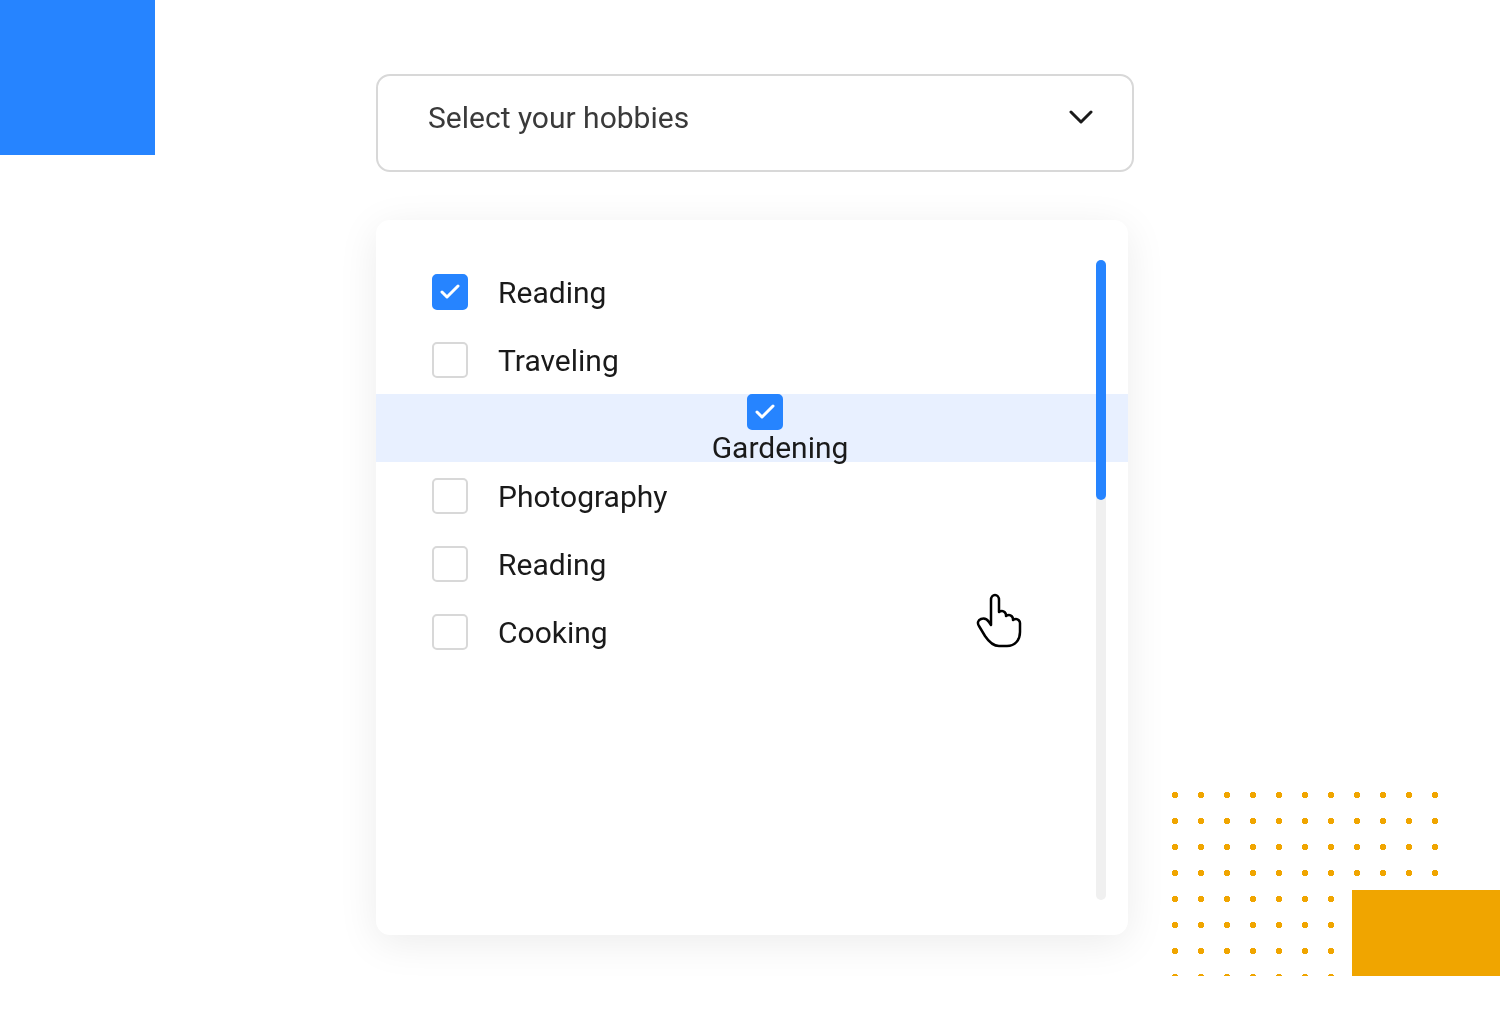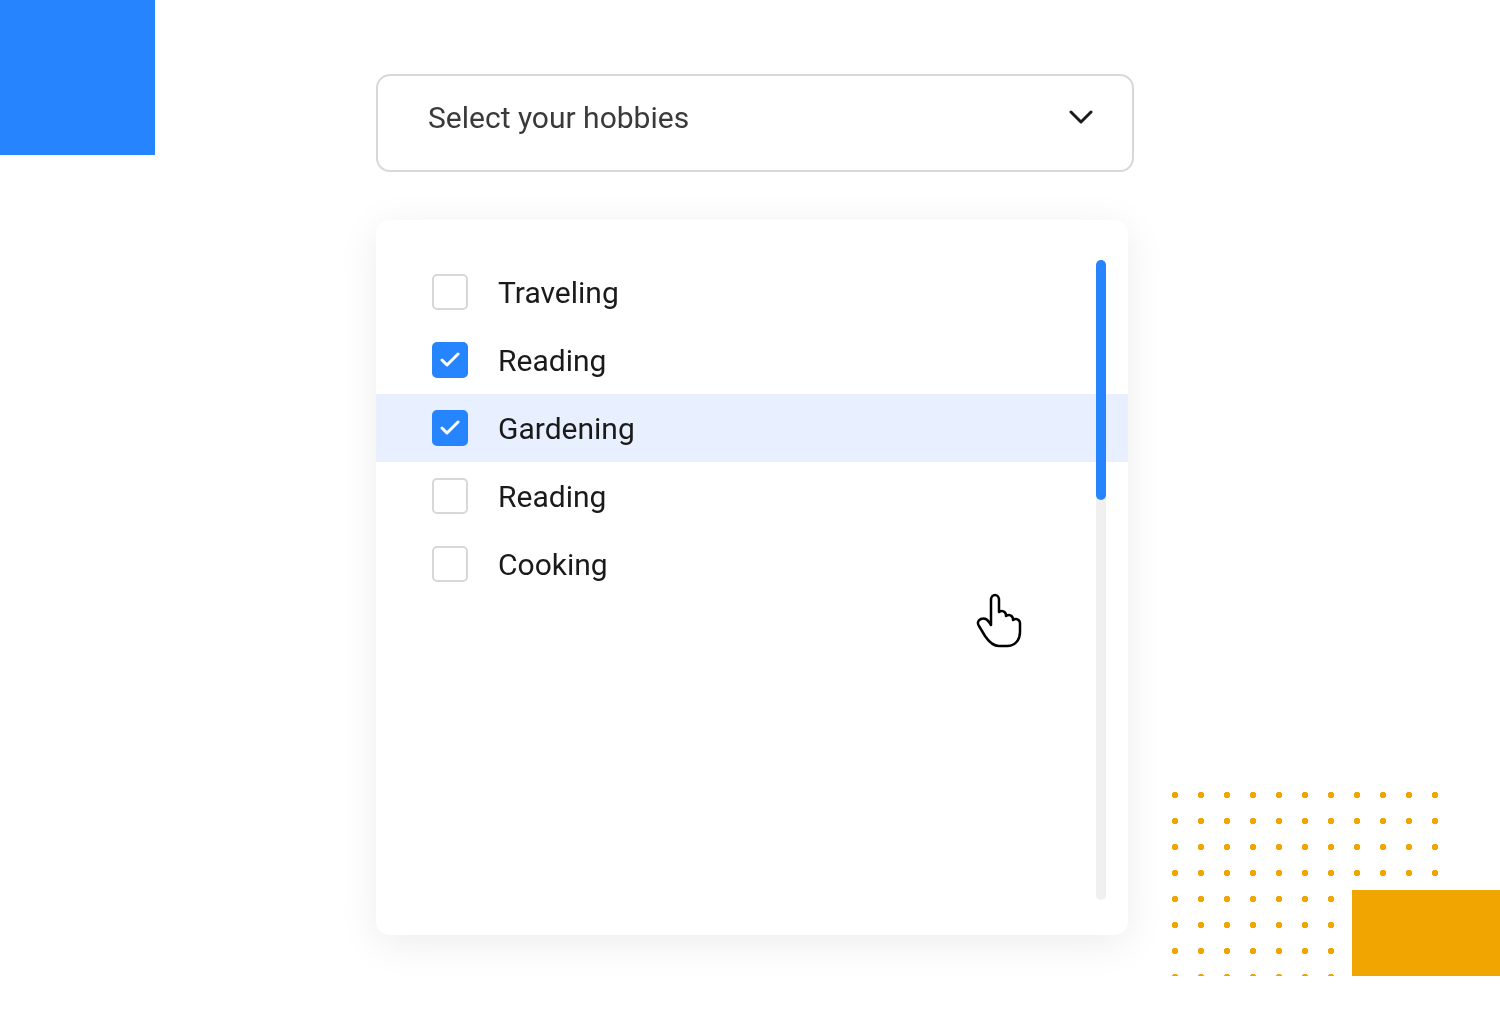--- a/index.html
+++ b/index.html
@@ -72,20 +72,21 @@
     }
     .option-item {
       display: flex;
       align-items: center;
       height: 68px;
       padding: 0 0 0 56px;
       cursor: pointer;
     }
     .option-item.hovered {
       background: #e8f0ff;
+      flex-direction: column;
     }
     .checkbox {
       width: 36px;
       height: 36px;
       border-radius: 5px;
       border: 2px solid #d8d8d8;
       background: #ffffff;
       margin-right: 30px;
       display: flex;
       align-items: center;
@@ -164,41 +165,45 @@
       <svg width="24" height="14" viewBox="0 0 24 14" fill="none">
         <path d="M2 2 L12 12 L22 2" stroke="#1a1a1a" stroke-width="3" stroke-linecap="round" stroke-linejoin="round" fill="none"></path>
       </svg>
     </span>
   </div>
 </div>
 
 <div class="dropdown-panel">
   <div class="options-list" id="options-list">
       <div class="option-item">
-        <div class="checkbox"></div>
-        <span class="option-label">Traveling</span>
-      </div>
-      <div class="option-item">
         <div class="checkbox checked">
           <svg width="20" height="16" viewBox="0 0 20 16" fill="none">
             <path d="M2 8 L7 13 L18 2" stroke="#ffffff" stroke-width="3" stroke-linecap="round" stroke-linejoin="round"></path>
           </svg>
         </div>
         <span class="option-label">Reading</span>
+      </div>
+      <div class="option-item">
+        <div class="checkbox"></div>
+        <span class="option-label">Traveling</span>
       </div>
       <div class="option-item hovered">
         <div class="checkbox checked">
           <svg width="20" height="16" viewBox="0 0 20 16" fill="none">
             <path d="M2 8 L7 13 L18 2" stroke="#ffffff" stroke-width="3" stroke-linecap="round" stroke-linejoin="round"></path>
           </svg>
         </div>
         <span class="option-label">Gardening</span>
       </div>
       <div class="option-item">
         <div class="checkbox"></div>
+        <span class="option-label">Photography</span>
+      </div>
+      <div class="option-item">
+        <div class="checkbox"></div>
         <span class="option-label">Reading</span>
       </div>
       <div class="option-item">
         <div class="checkbox"></div>
         <span class="option-label">Cooking</span>
       </div>
     </div>
   <div class="scrollbar-track"></div>
   <div class="scrollbar-thumb"></div>
 </div>

